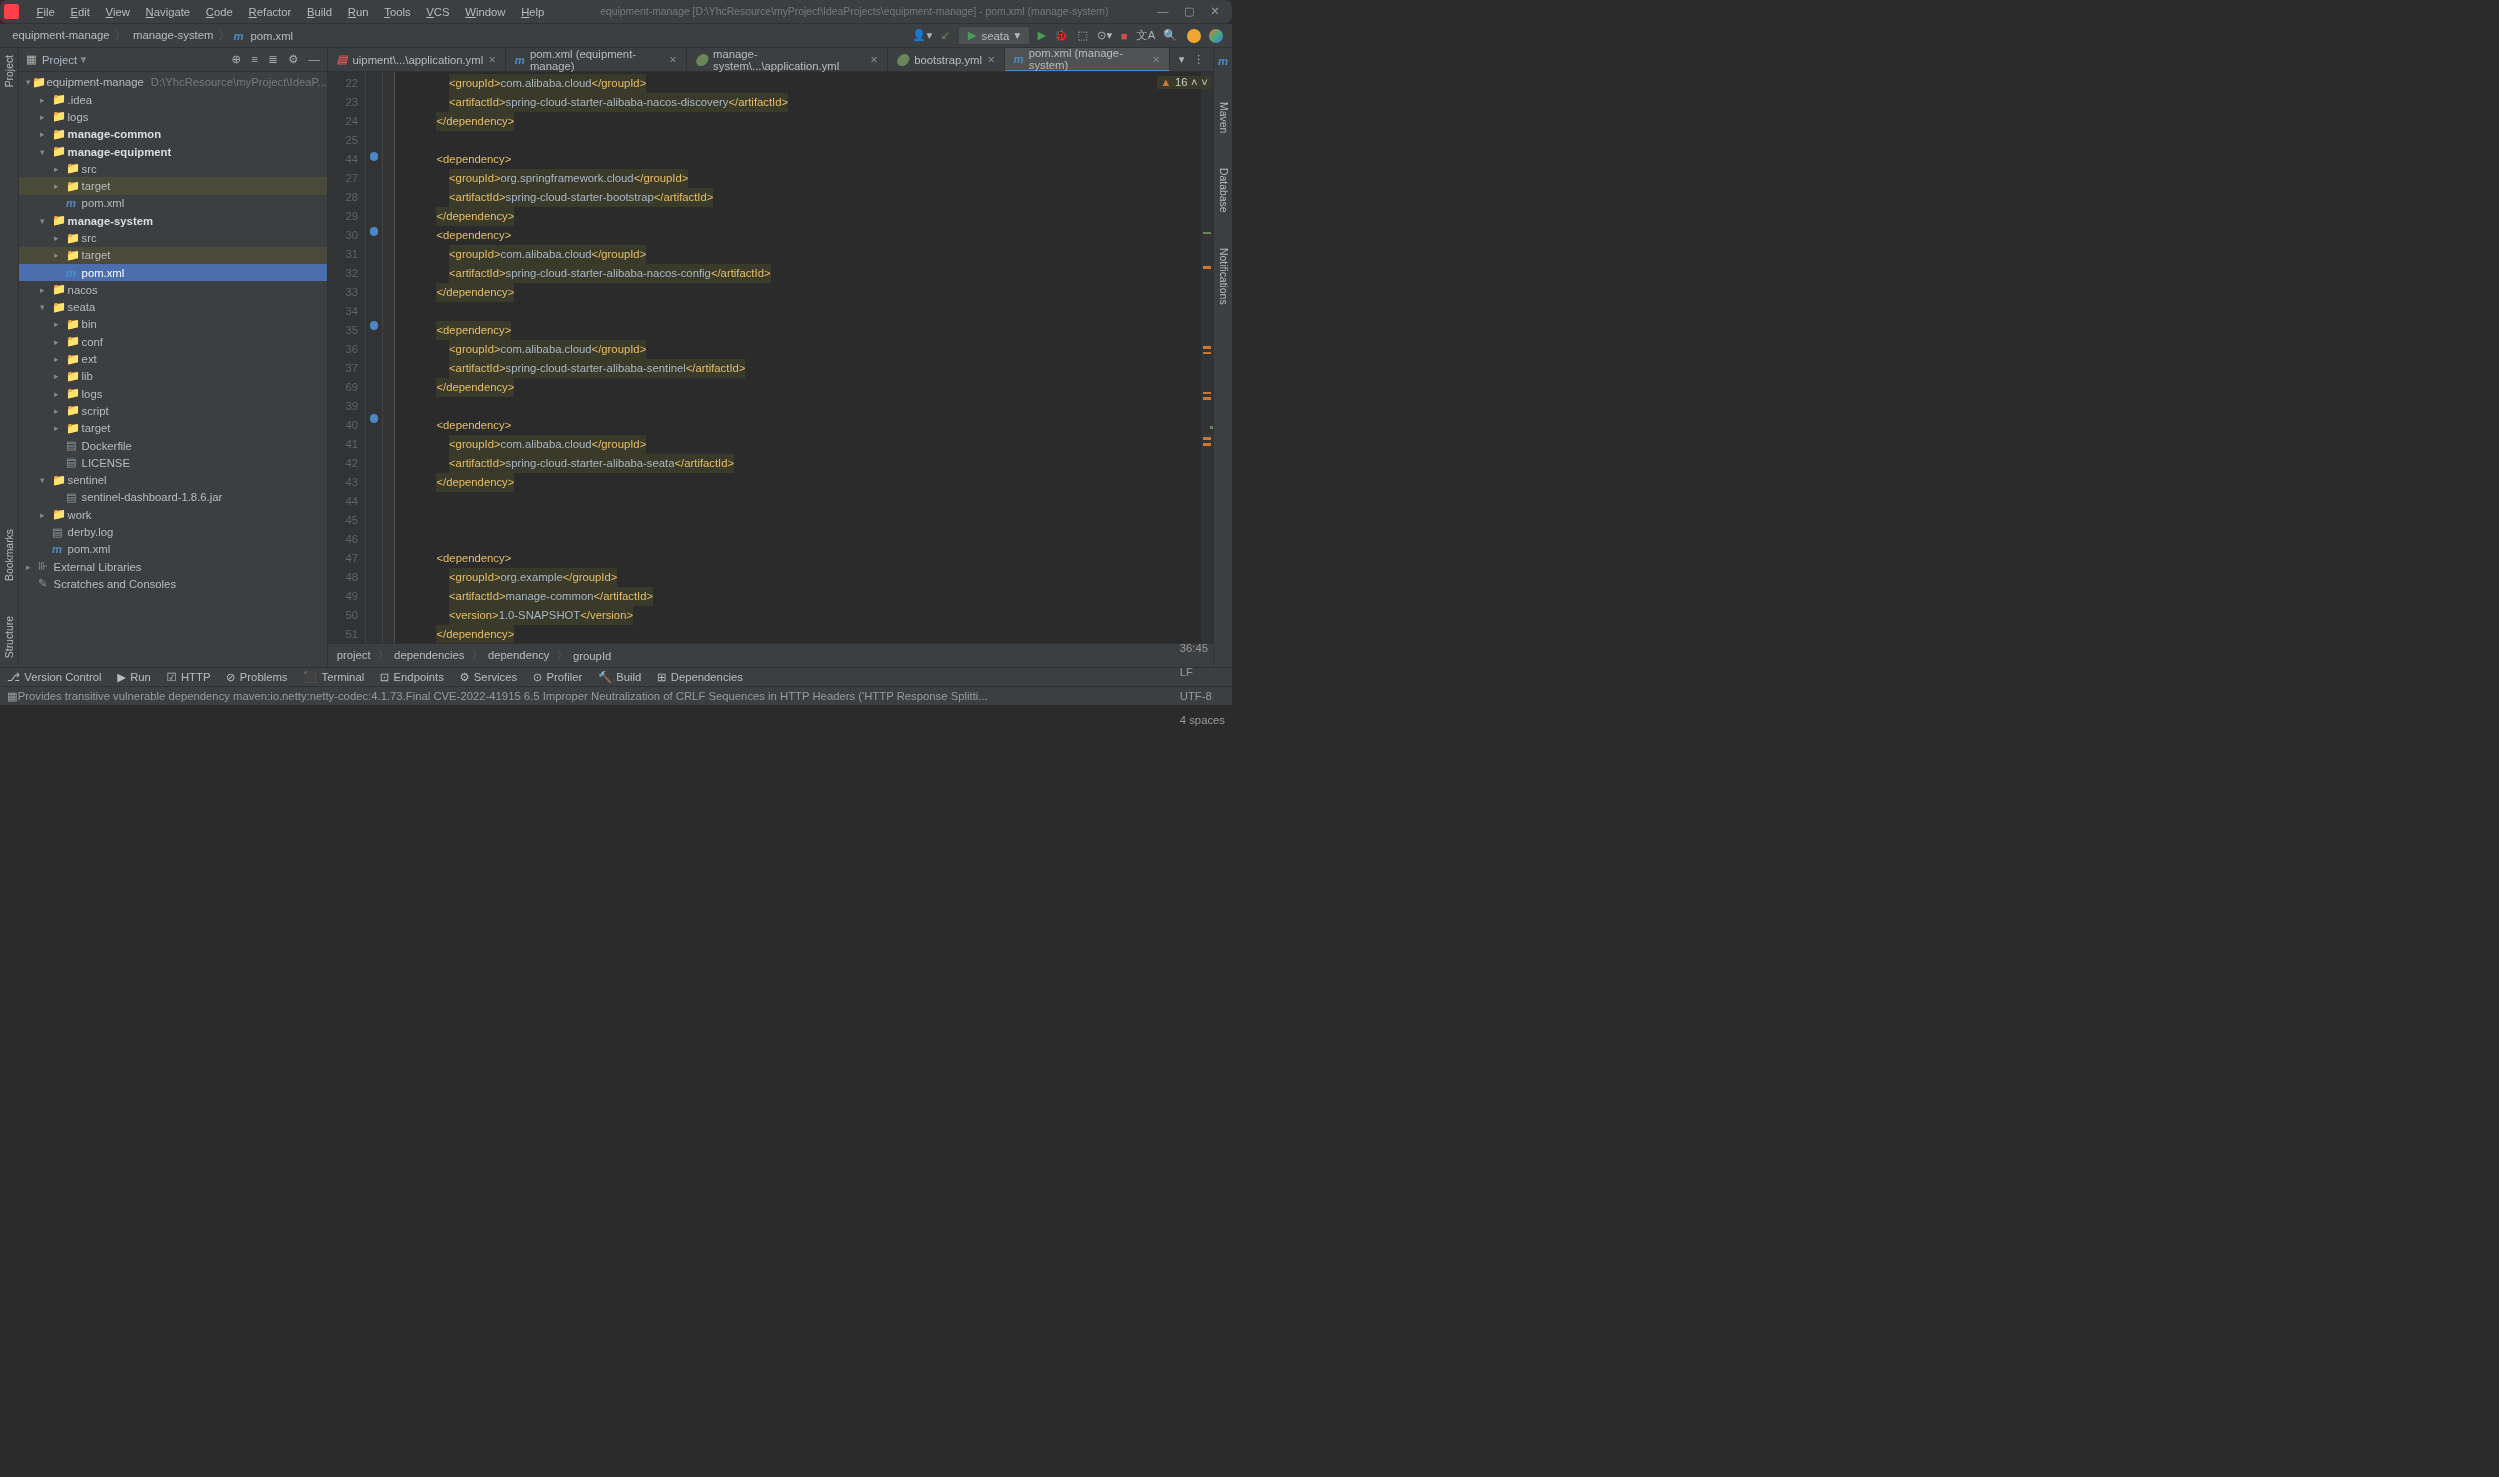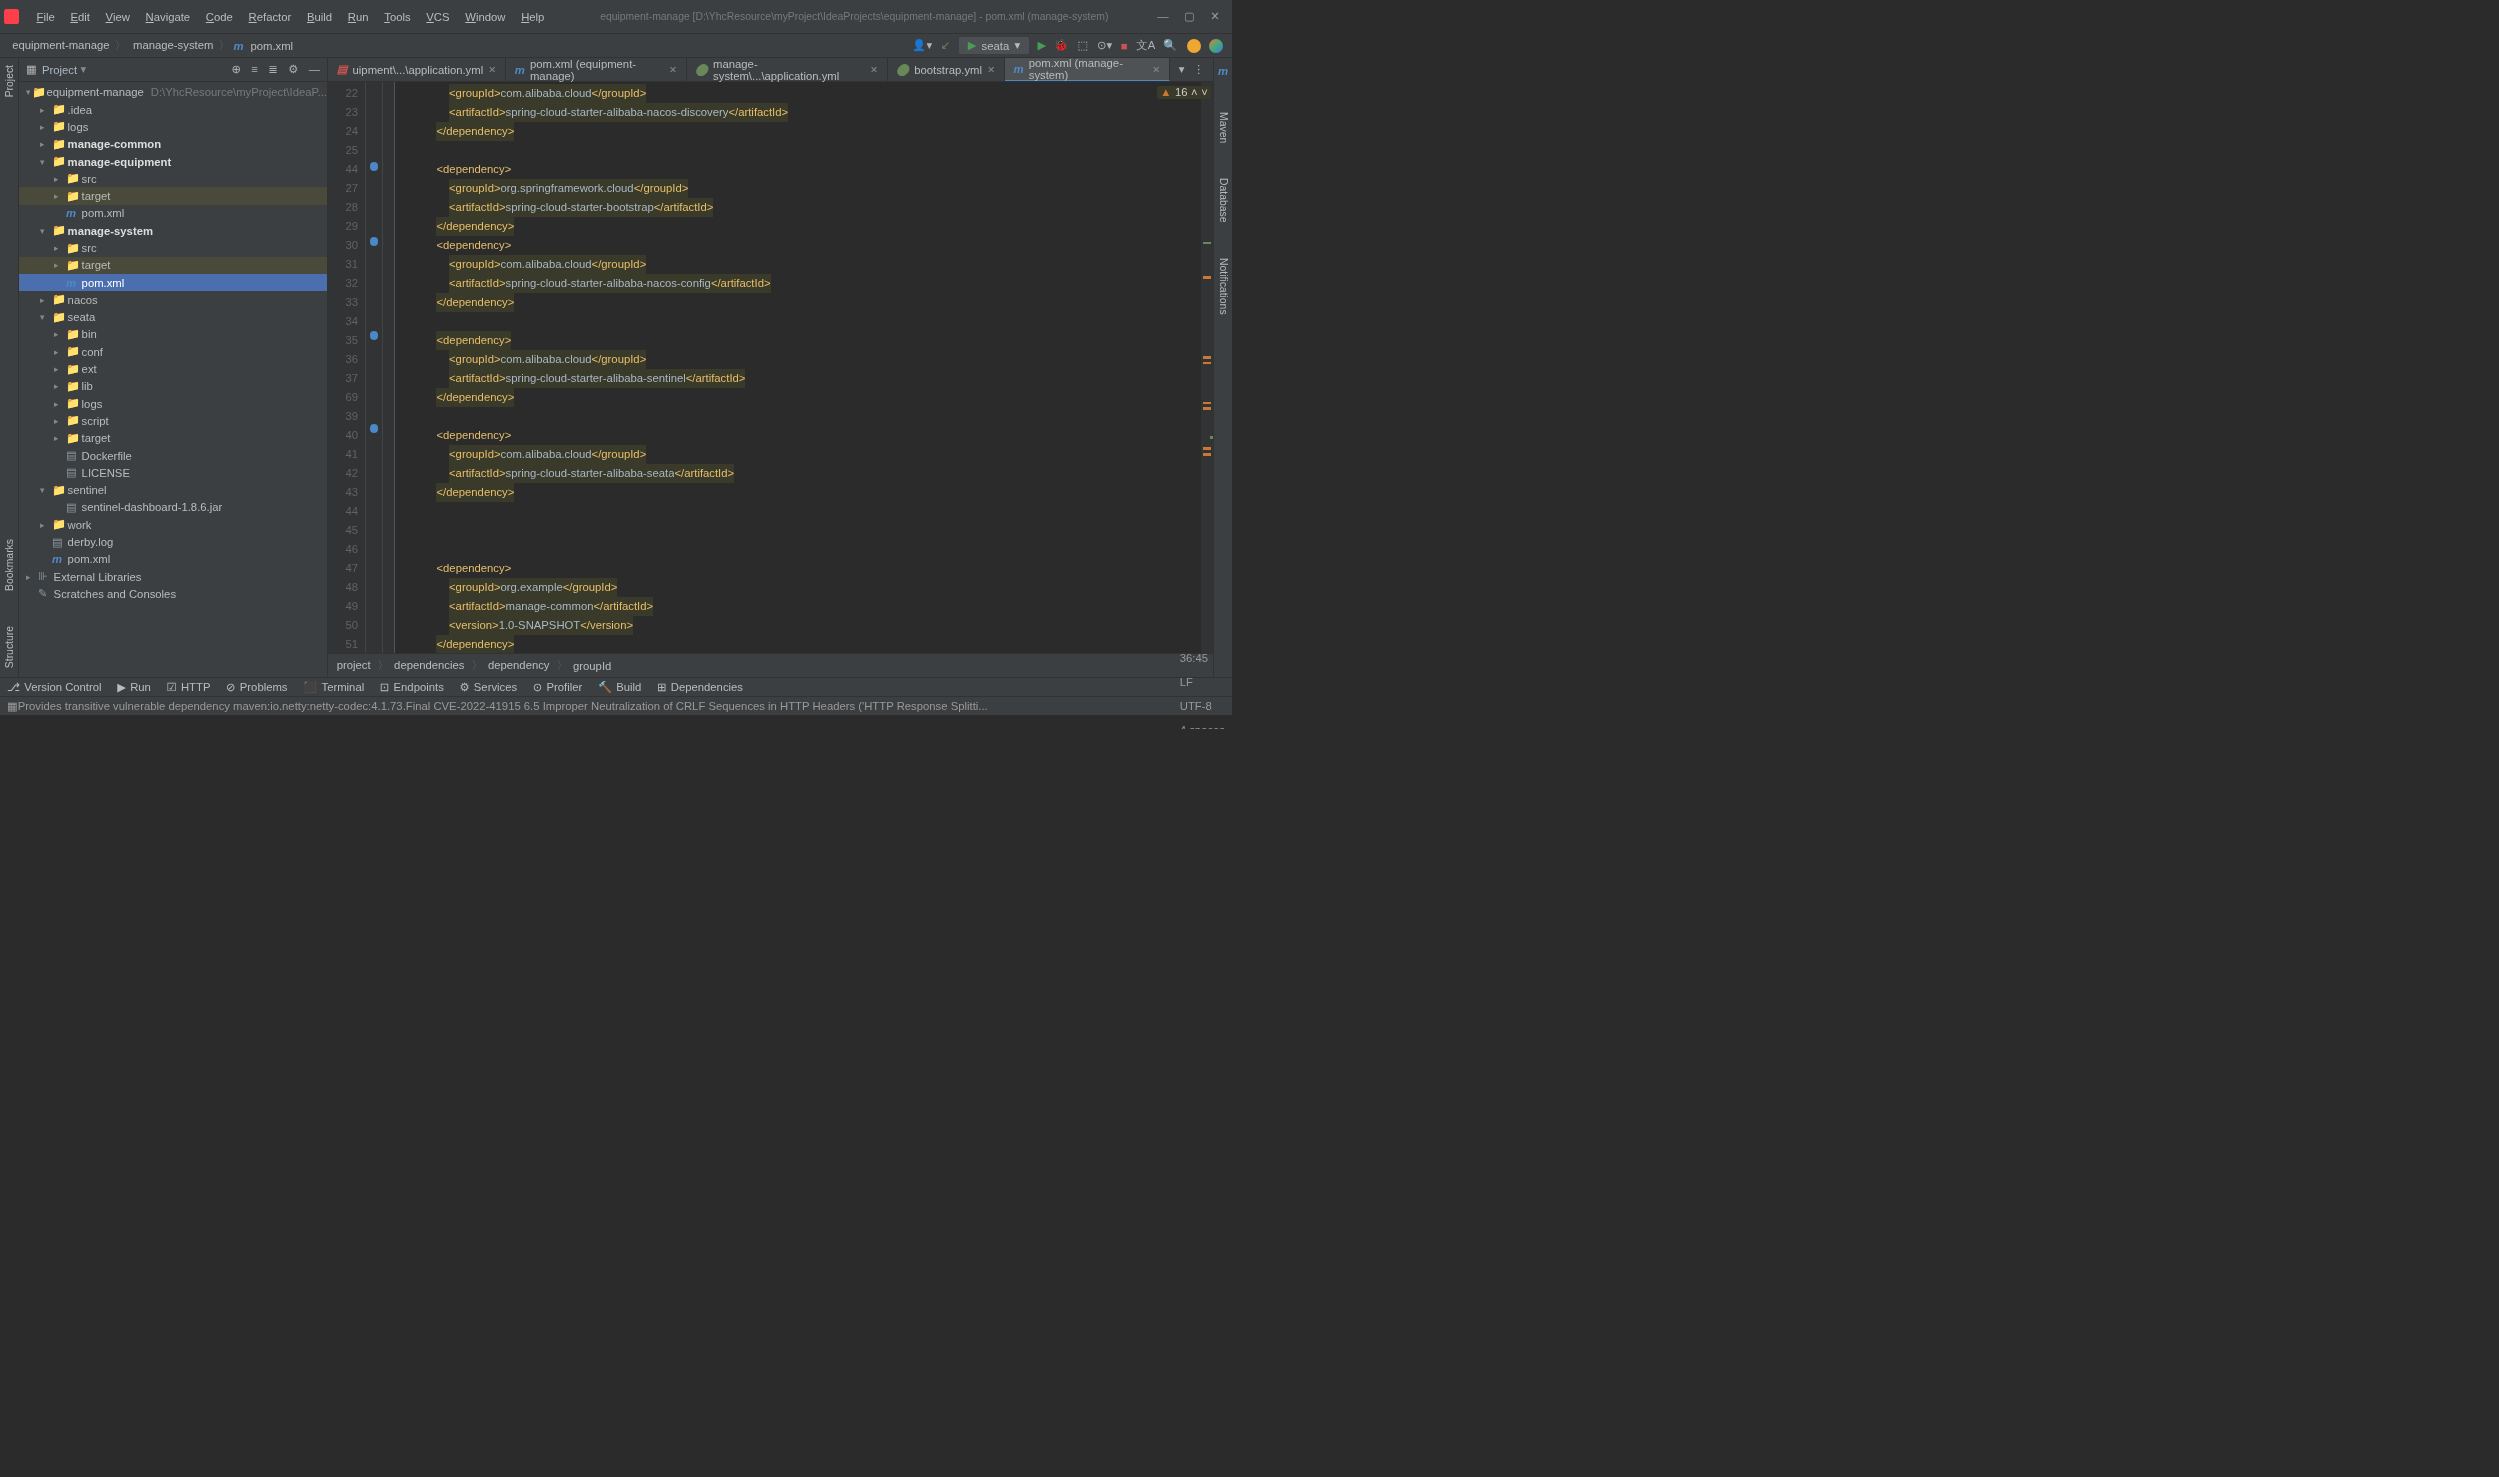--- a/index.html
+++ b/index.html
@@ -1,17 +1,17 @@
 <!DOCTYPE html>
 <html><head>
 <meta charset="utf-8">
 <style>
 * { margin: 0; padding: 0; box-sizing: border-box; font-family: 'Segoe UI', Arial, sans-serif; font-size: 11.3px; }
 body { background: #2b2b2b; color: #a9b7c6; overflow: hidden; width: 1232px; height: 729px; }
-.titlebar { height: 34px; background: #3c3f41; display: flex; align-items: center; padding: 0 3.5px; border-bottom: 0.9px solid #323232; }
+.titlebar { height: 24px; background: #3c3f41; display: flex; align-items: center; padding: 0 3.5px; border-bottom: 0.9px solid #323232; border-radius: 7px; }
 .titlebar .logo { width: 15.6px; height: 15.6px; background: #fc3f49; border-radius: 2.6px; margin-right: 10.4px; }
 .titlebar .menu { display: flex; gap: 1.7px; }
 .titlebar .menu span { padding: 2.6px 7px; color: #bbb; cursor: pointer; }
 .titlebar .menu span u { text-decoration: underline; }
 .titlebar .wintitle { flex: 1; text-align: center; color: #787878; font-size: 10.4px; }
 .titlebar .winctl { display: flex; gap: 15.6px; color: #999; padding-right: 8.7px; }
 .navbar { height: 24px; background: #3c3f41; display: flex; align-items: center; padding-left: 8.7px; border-bottom: 0.9px solid #323232; }
 .navbar .crumb { color: #bbb; padding: 0 3.5px; }
 .navbar .crumb.sep::after { content: '〉'; color: #666; margin-left: 5.2px; }
 .navbar .micon { color: #4e8bc6; font-weight: bold; margin-right: 3.5px; font-style: italic; }

